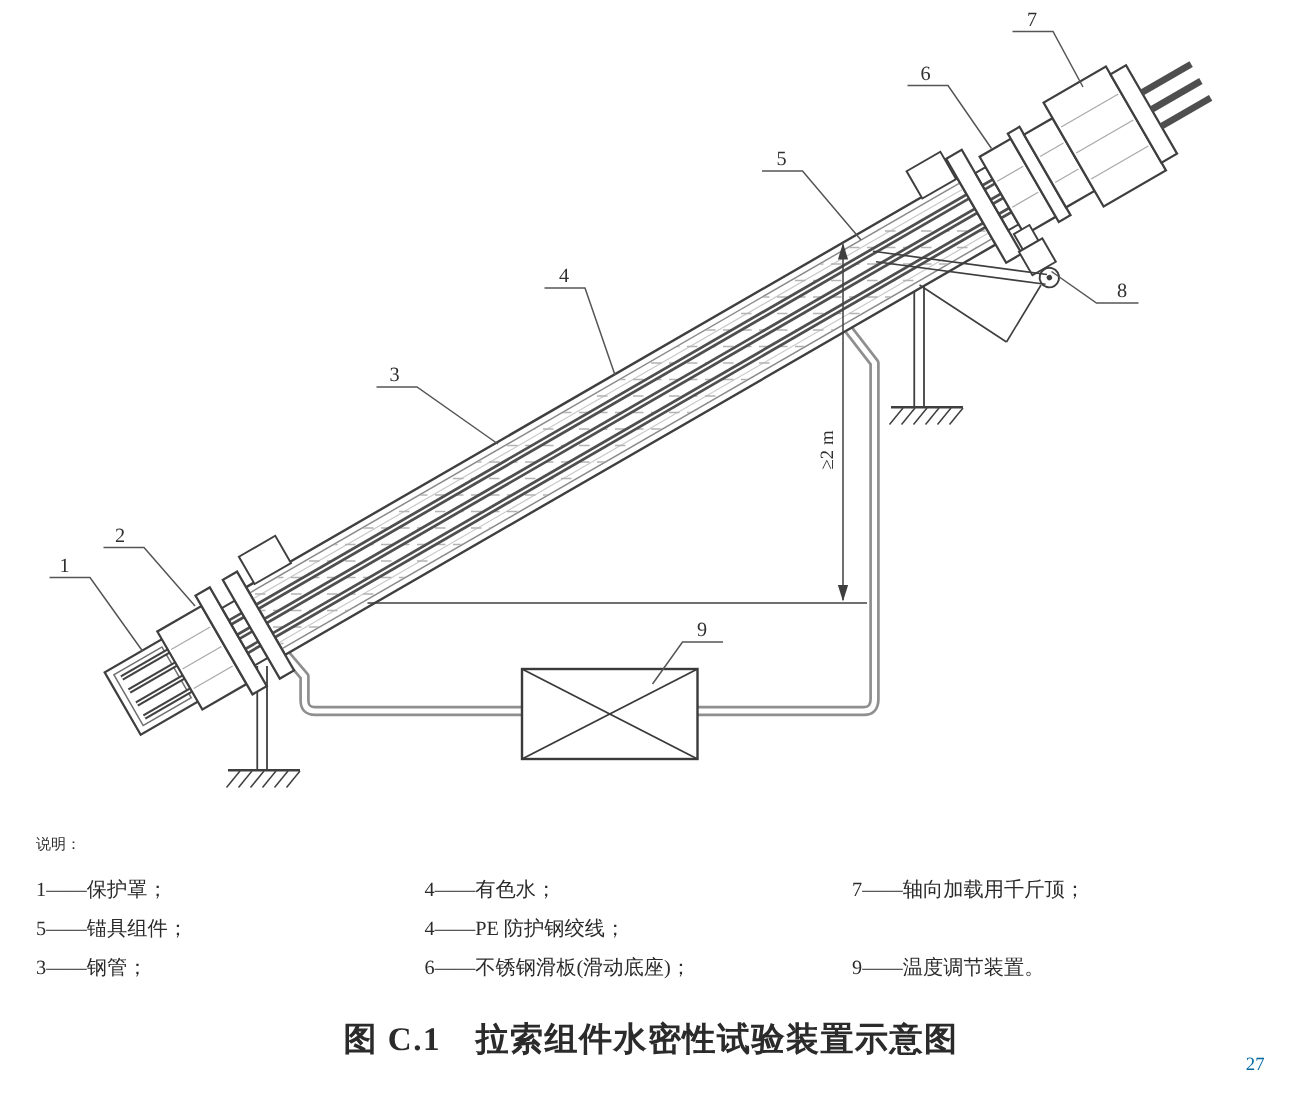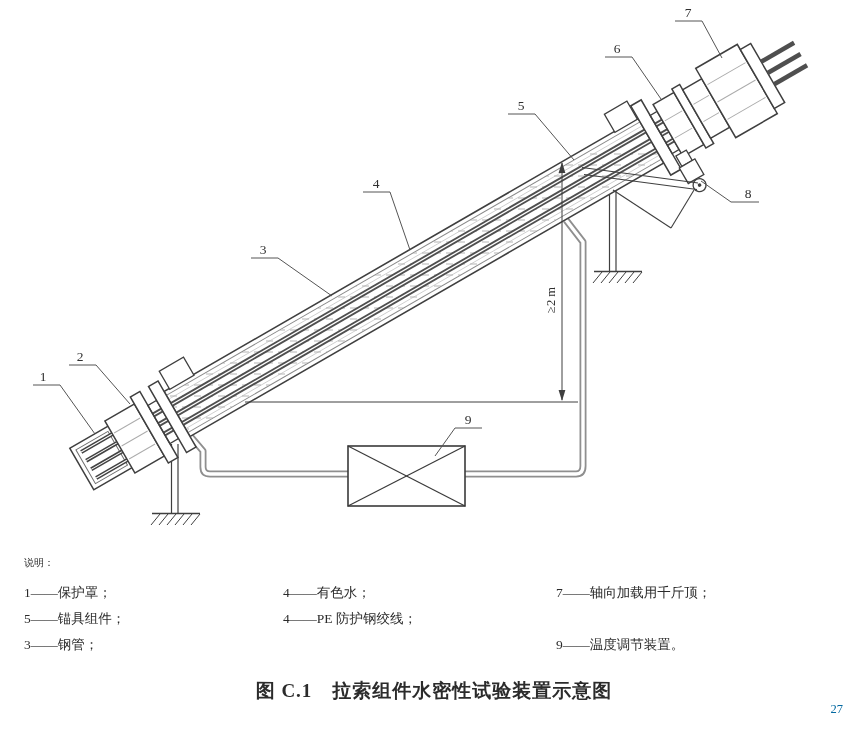--- a/index.html
+++ b/index.html
@@ -10,27 +10,27 @@
     font-family:"Liberation Serif","DejaVu Serif",serif;
     color:#2b2b2b;
     overflow:hidden;
   }
   .diagram{position:absolute;left:0;top:0;}
   svg text{font-family:"Liberation Serif","DejaVu Serif",serif;}
   .legend-title{position:absolute;left:24px;top:556px;font-size:10px;}
   .legend-item{position:absolute;font-size:13.5px;white-space:nowrap;}
   .col1{left:24px;}
   .col2{left:283px;}
-  .col3{left:556px;}
+  .col3{left:568px;}
   .row1{top:584px;}
   .row2{top:610px;}
   .row3{top:636px;text-align:right;}
   .caption{
     position:absolute;left:0;top:678px;width:100%;
-    text-align:center;font-weight:bold;font-size:19px;letter-spacing:1px;
+    text-align:center;font-weight:bold;font-size:22px;letter-spacing:1px;
   }
   .page-number{
     position:absolute;right:25px;top:702px;
     font-size:12.5px;color:#0369a1;
   }
 </style>
 </head>
 <body>
 
 <div class="page">
@@ -235,20 +235,21 @@
   </svg>
 
   <div class="legend-title">说明：</div>
 
   <div class="legend-item col1 row1">1——保护罩；</div>
   <div class="legend-item col1 row2">5——锚具组件；</div>
   <div class="legend-item col1 row3">3——钢管；</div>
 
   <div class="legend-item col2 row1">4——有色水；</div>
   <div class="legend-item col2 row2">4——PE 防护钢绞线；</div>
+  <div class="legend-item col2 row3">6——不锈钢滑板(滑动底座)；</div>
 
   <div class="legend-item col3 row1">7——轴向加载用千斤顶；</div>
   <div class="legend-item col3 row3">9——温度调节装置。</div>
 
   <div class="caption">图 C.1　拉索组件水密性试验装置示意图</div>
 
   <div class="page-number">27</div>
 </div>
 
 </body></html>

